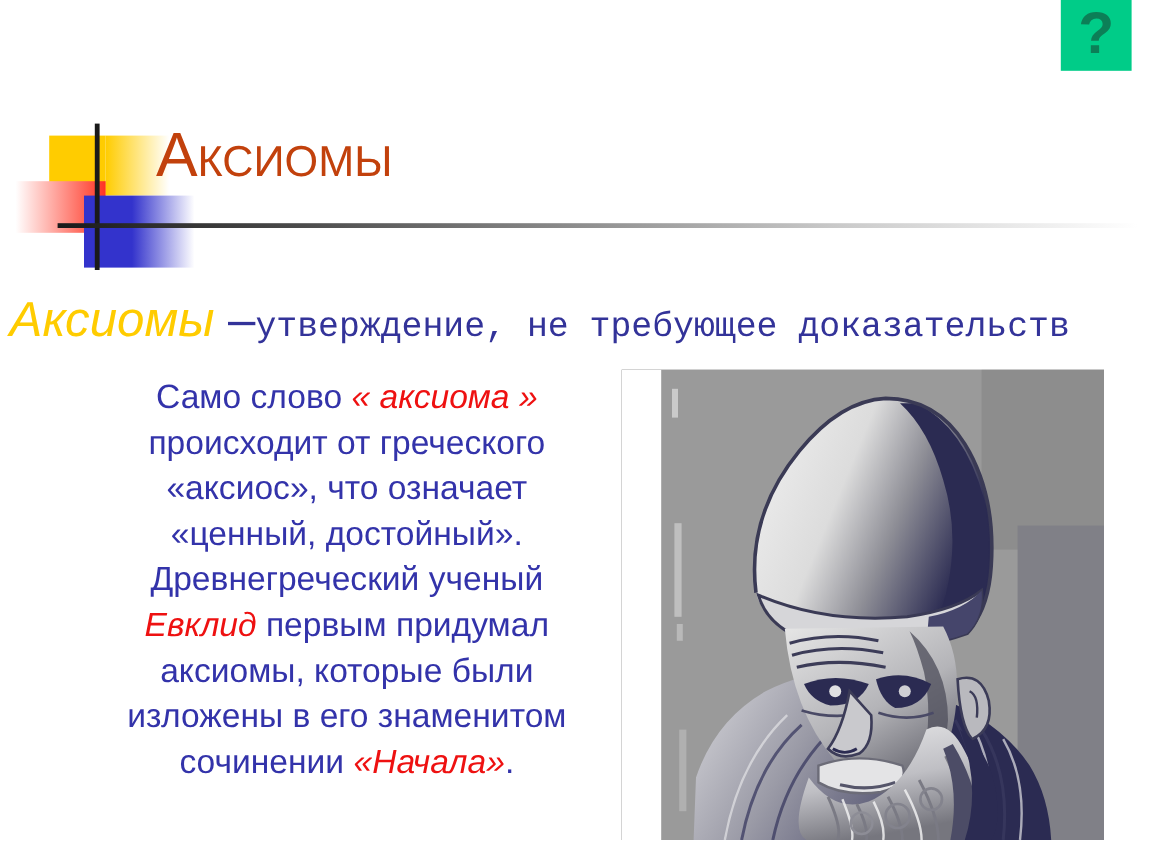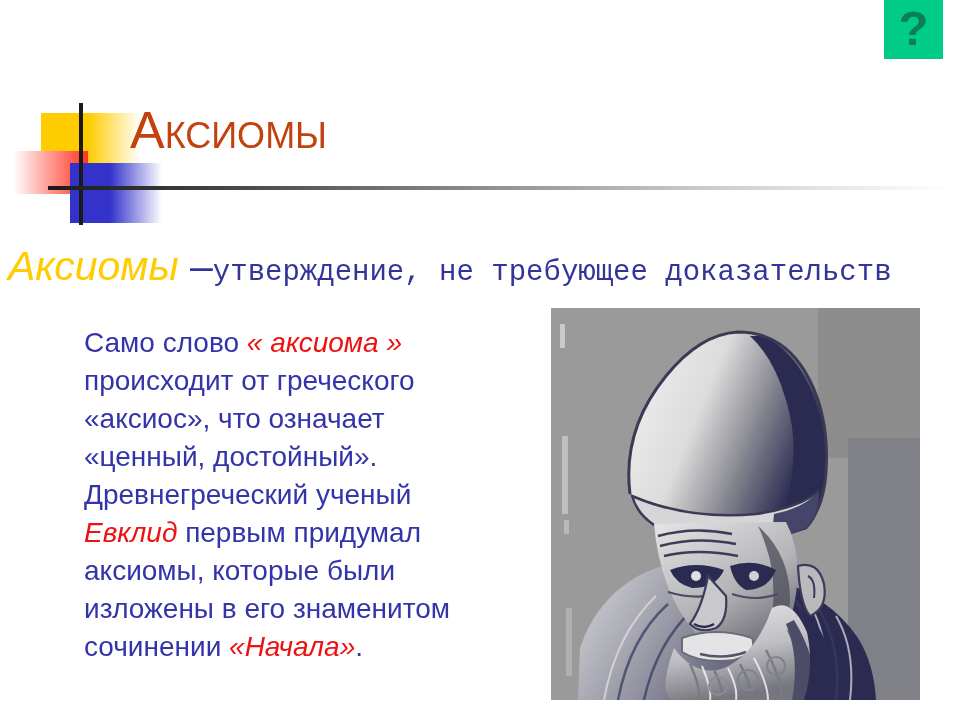--- a/index.html
+++ b/index.html
@@ -140,27 +140,27 @@
   .definition .rest {
     font-family: Liberation Mono, monospace;
     font-size: 29px;
     color: #333399;
   }
 
   
   .body-text {
     position: absolute;
     left: 84px;
-    top: 324px;
+    top: 312px;
     width: 410px;
     font-family: "Liberation Sans", sans-serif;
     font-size: 28px;
     line-height: 38px;
     color: #3333AA;
-    text-align: left;
+    text-align: center;
   }
   .body-text .hl {
     color: #EE1111;
     font-style: italic;
   }
 
   
   .portrait {
     position: absolute;
     left: 518px;

